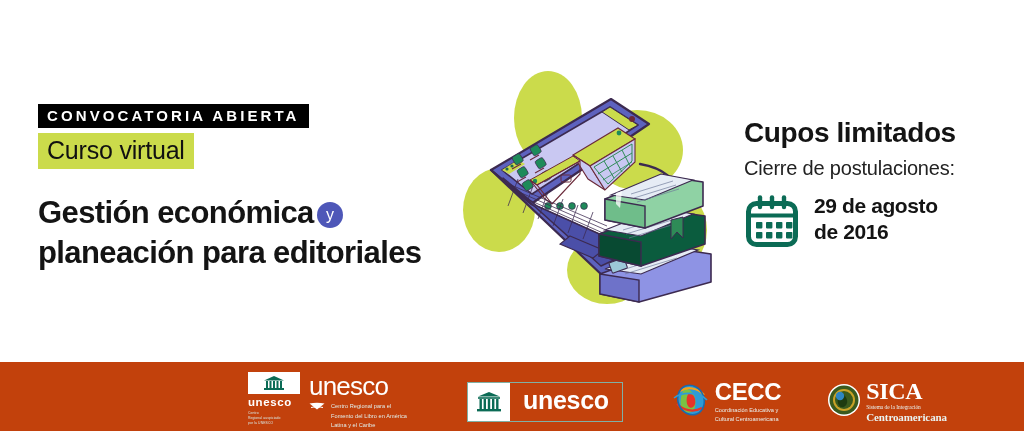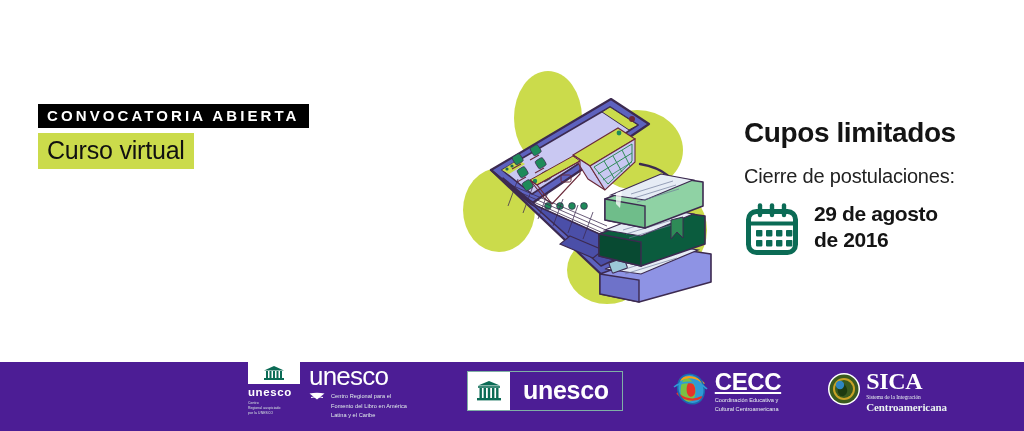--- a/index.html
+++ b/index.html
@@ -87,21 +87,21 @@
   .cupos {
     color:#141414;
     font-size:28px;
     font-weight:700;
     letter-spacing:-0.4px;
     line-height:1.1;
     white-space:nowrap;
   }
 
   .cierre {
-    margin-top:16px;
+    margin-top:8px;
     color:#222222;
     font-size:20px;
     font-weight:400;
     letter-spacing:-0.2px;
     line-height:1.15;
     white-space:nowrap;
   }
 
   .date-row {
     margin-top:13px;
@@ -129,23 +129,23 @@
     width:275px;
     height:248px;
   }
   .illustration svg { display:block; width:100%; height:100%; }
 
   
   .footer {
     position:absolute;
     left:0; top:362px;
     width:1024px; height:69px;
-    background:#4c1d95;
+    background:#c2410c;
     display:flex;
-    align-items:flex-start;
+    align-items:flex-end;
   }
 
   .logo-strip {
     display:flex;
     align-items:center;
     gap:0px;
     margin-left:248px;
   }
 
   
@@ -219,21 +219,20 @@
     margin-left:48px;
     display:flex; align-items:center; gap:4px;
   }
   .cecc-text { padding-top:1px; }
   .cecc-word {
     color:#ffffff;
     font-size:24px;
     font-weight:700;
     letter-spacing:-0.4px;
     line-height:1;
-    text-decoration:underline;
   }
   .cecc-sub {
     color:#eaf3f1;
     font-size:5.6px;
     line-height:1.55;
     margin-top:2px;
   }
   .cecc-sub span { display:block; white-space:nowrap; }
 
   
@@ -260,20 +259,26 @@
 </style>
 </head>
 <body>
 
 <div class="banner">
 
   <div class="left-block">
     <div class="eyebrow">CONVOCATORIA ABIERTA</div>
     <div class="subtitle-wrap">
       <div class="subtitle">Curso virtual</div>
+    </div>
+    <div class="headline">
+      <span class="line">
+        <span>Gestión económica</span><span class="y-badge">y</span>
+      </span>
+      <span class="line">planeación para editoriales</span>
     </div>
   </div>
 
   <div class="illustration">
     <svg viewBox="0 0 275 248" xmlns="http://www.w3.org/2000/svg">
 
       <g>
         <ellipse cx="93" cy="60" rx="34" ry="47" fill="#CBDB4B"></ellipse>
         <ellipse cx="182" cy="92" rx="46" ry="40" fill="#CBDB4B"></ellipse>
         <ellipse cx="44" cy="152" rx="36" ry="42" fill="#CBDB4B"></ellipse>

